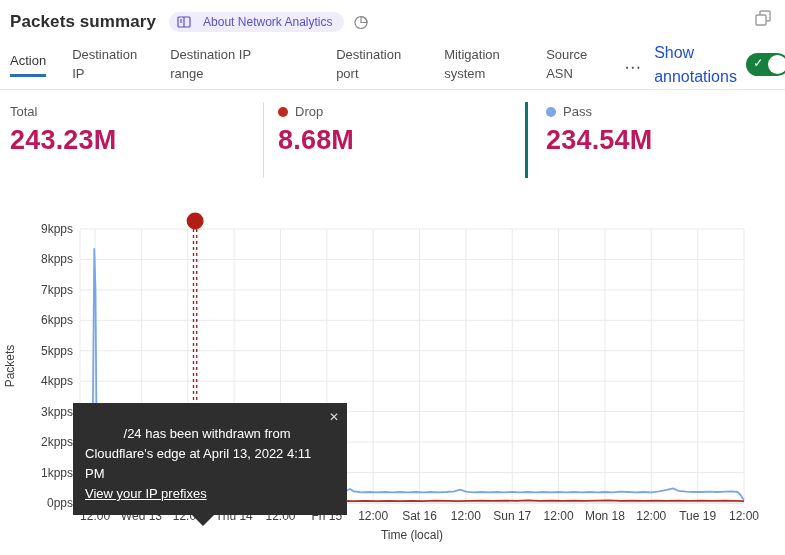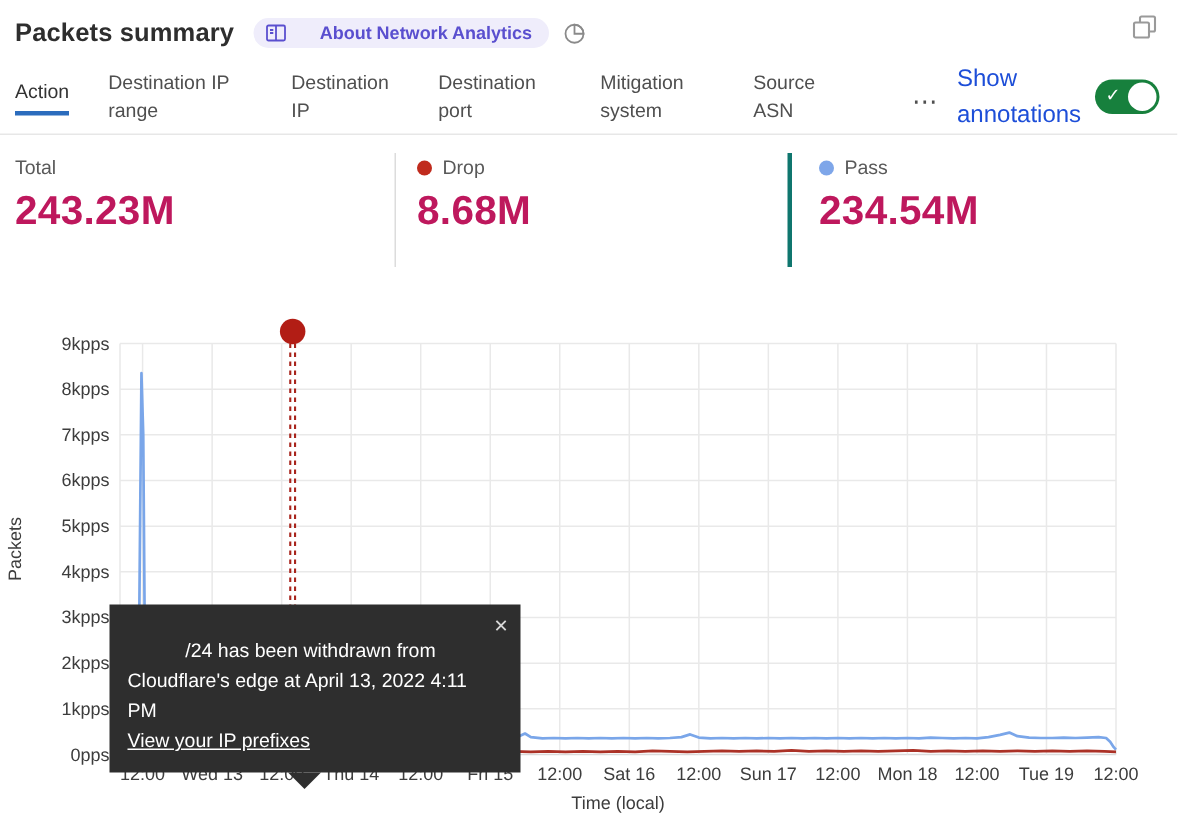--- a/index.html
+++ b/index.html
@@ -3,23 +3,23 @@
 <meta charset="utf-8">
 <style>
   * { margin:0; padding:0; box-sizing:border-box; }
   html,body { width:785px; height:555px; background:#fff; overflow:hidden;
     font-family:"Liberation Sans", sans-serif; }
   .app { position:relative; width:785px; height:467px; }
 
   
   .hdr { display:flex; align-items:center; padding:10px 12px 0 10px; height:34px; }
   .title { font-size:17px; font-weight:700; color:#2e2e2e; letter-spacing:.1px; }
-  .badge { display:inline-flex; align-items:center; gap:22px; margin-left:13px;
+  .badge { display:inline-flex; align-items:center; gap:12px; margin-left:13px;
     background:#efedfb; color:#5a4fcf; border-radius:11px; padding:3px 11px 3px 8px;
-    font-size:12px; cursor:pointer;font-weight:bold; }
+    font-size:12px; cursor:pointer; }
   .pie-ic { margin-left:9px; display:inline-flex; cursor:pointer; }
   .expand { position:absolute; top:9px; right:13px; cursor:pointer; }
 
   
   .tabrow { display:flex; align-items:center; padding:6px 12px 0 10px; height:56px;
     border-bottom:1px solid #e7e7e7; margin-bottom:0; }
   .tab { font-size:13px; color:#4f4f4f; line-height:1.45; margin-right:26px;
     cursor:pointer; }
   .tab.active { color:#333; font-weight:400; }
   .tab.active .tab-inner { border-bottom:3px solid #2b6cbd; padding-bottom:3px; }
@@ -94,23 +94,23 @@
             <rect x="6" y="2" width="10" height="10" rx="1"></rect>
             <rect x="2" y="6" width="10" height="10" rx="1" fill="#fff"></rect>
           </g>
         </svg>
     </span>
   </div>
 
   <div class="tabrow">
     <div id="tabs-host" style="display:flex; align-items:center;">
         <div class="tab active"><span class="tab-inner">Action</span></div>
+        <div class="tab" style="width: 72px;"><span class="tab-inner">Destination IP</span></div>
         <div class="tab" style="width: 96px;"><span class="tab-inner">Destination IP range</span></div>
-        <div class="tab" style="width: 72px;"><span class="tab-inner">Destination IP</span></div>
-        <div class="tab" style="width: 82px;"><span class="tab-inner">Destination port</span></div>
+        <div class="tab" style="width: 82px; margin-left: 44px;"><span class="tab-inner">Destination port</span></div>
         <div class="tab" style="width: 76px;"><span class="tab-inner">Mitigation system</span></div>
         <div class="tab" style="width: 52px;"><span class="tab-inner">Source ASN</span></div>
       </div>
     <span class="spacer"></span>
     <span class="more">⋯</span>
     <span class="annot-label">Show annotations</span>
     <span class="toggle">
       <span class="chk">✓</span>
       <span class="knob"></span>
     </span>

